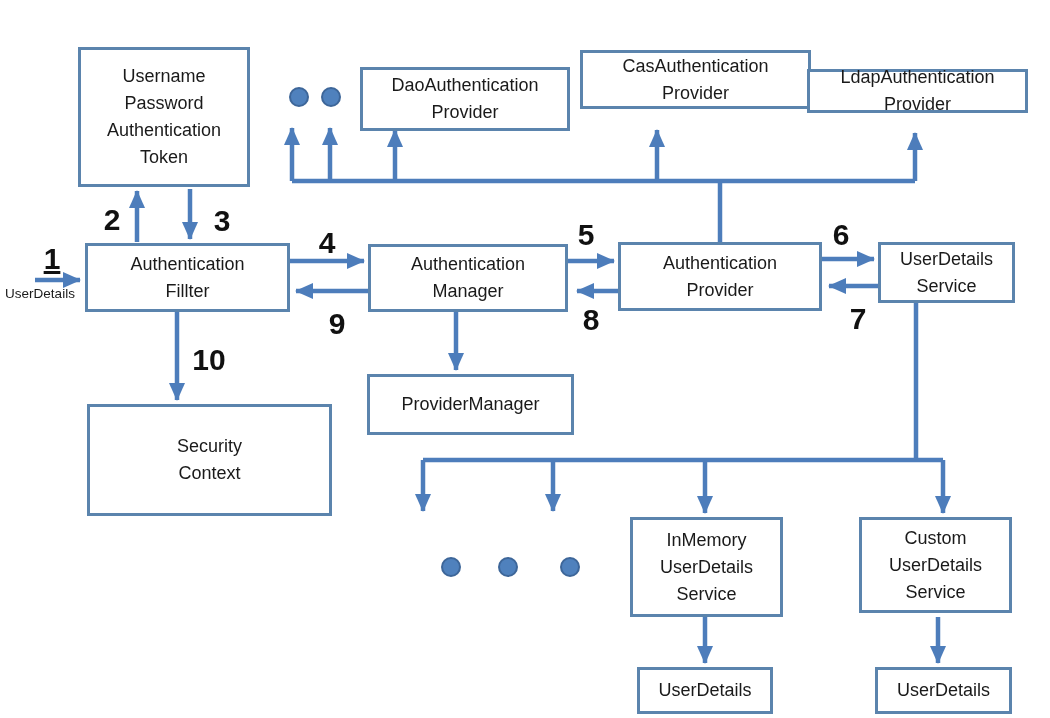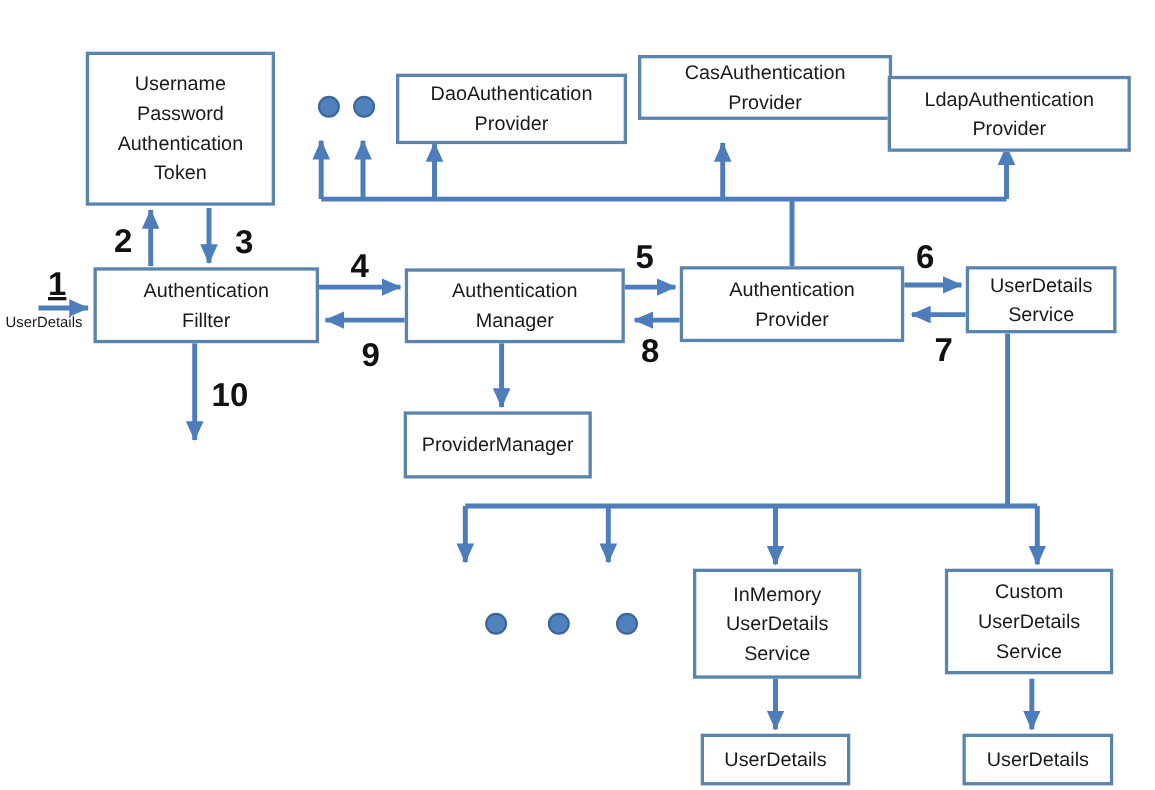--- a/index.html
+++ b/index.html
@@ -119,21 +119,21 @@
   <div class="node" style="left:360px;top:53px;width:210px;height:64px">
     <span>DaoAuthentication
 Provider</span>
   </div>
 
   <div class="node" style="left:580px;top:36px;width:231px;height:59px">
     <span>CasAuthentication
 Provider</span>
   </div>
 
-  <div class="node" style="left:807px;top:55px;width:221px;height:69px">
+  <div class="node" style="left:807px;top:55px;width:221px;height:44px">
     <span>LdapAuthentication
 Provider</span>
   </div>
 
   <div class="node" style="left:85px;top:229px;width:205px;height:69px">
     <span>Authentication
 Fillter</span>
   </div>
 
   <div class="node" style="left:368px;top:230px;width:200px;height:68px">
@@ -144,24 +144,28 @@
   <div class="node" style="left:618px;top:228px;width:204px;height:69px">
     <span>Authentication
 Provider</span>
   </div>
 
   <div class="node" style="left:878px;top:228px;width:137px;height:61px">
     <span>UserDetails
 Service</span>
   </div>
 
-  <div class="node" style="left:367px;top:360px;width:171px;height:61px">
+  <div class="node" style="left:367px;top:360px;width:207px;height:61px">
     <span>ProviderManager</span>
   </div>
 
+  <div class="node" style="left:87px;top:390px;width:245px;height:112px">
+    <span>Security
+Context</span>
+  </div>
 
   <div class="node" style="left:630px;top:503px;width:153px;height:100px">
     <span>InMemory
 UserDetails
 Service</span>
   </div>
 
   <div class="node" style="left:859px;top:503px;width:153px;height:96px">
     <span>Custom
 UserDetails

